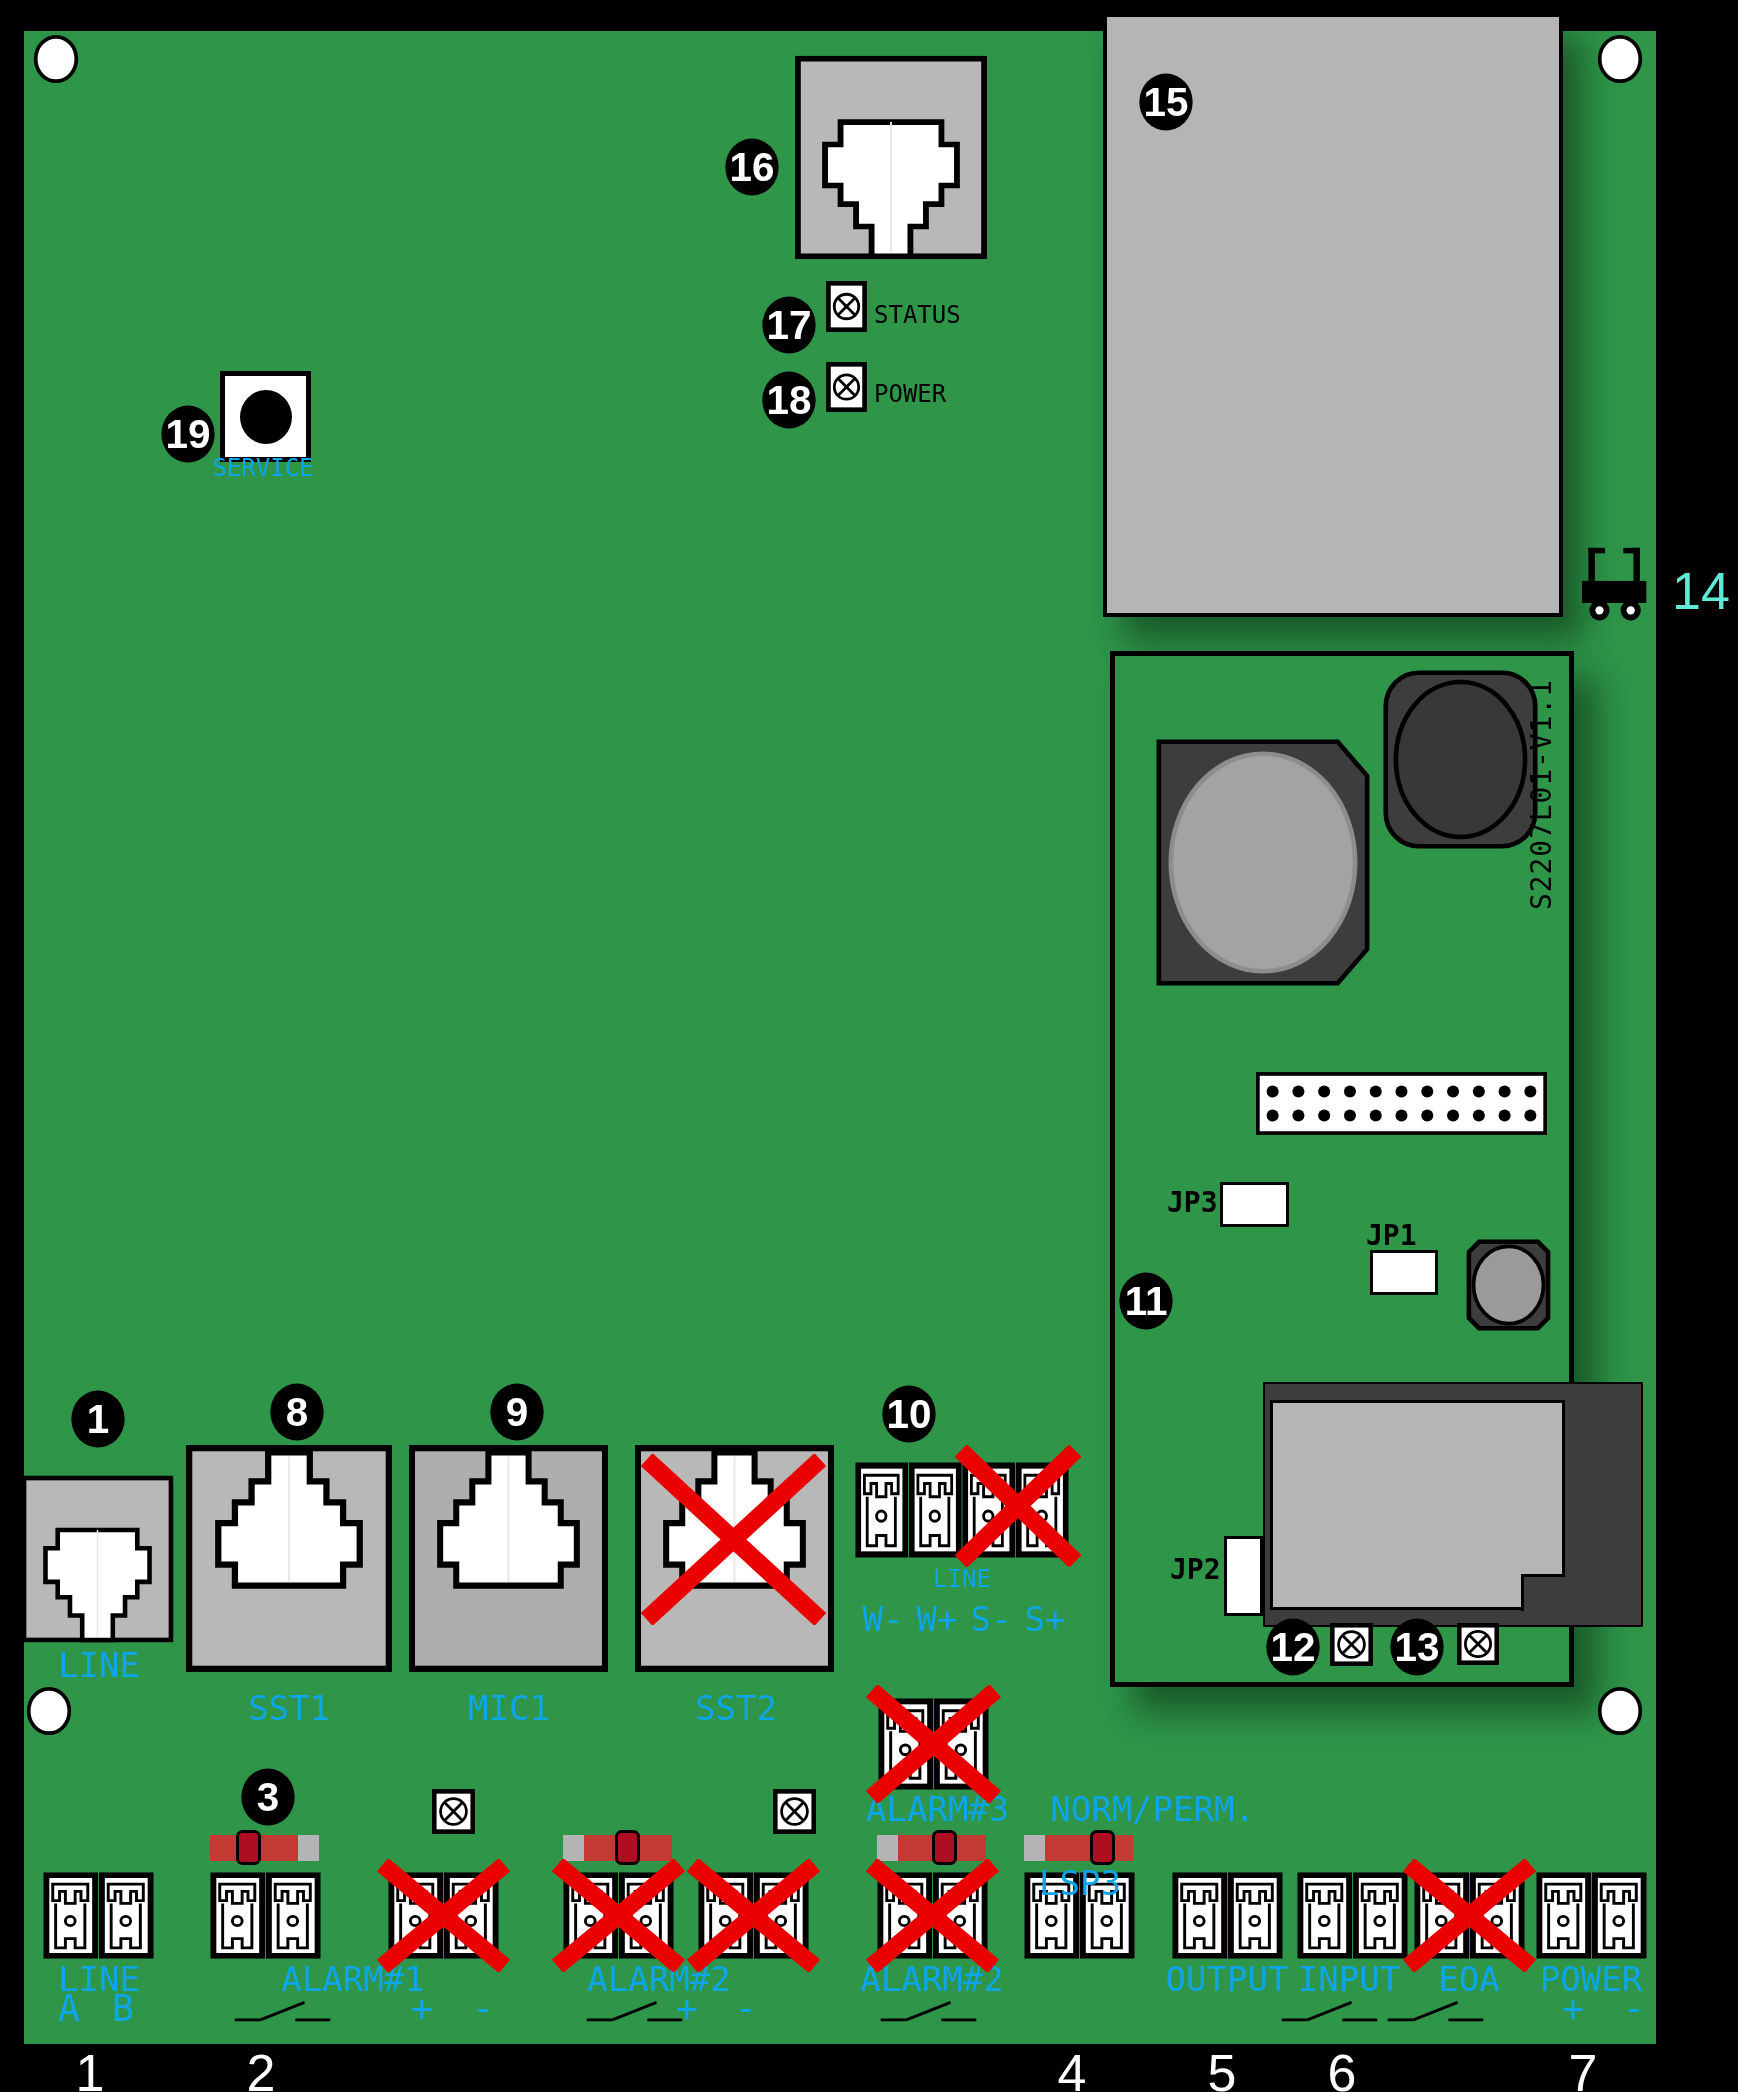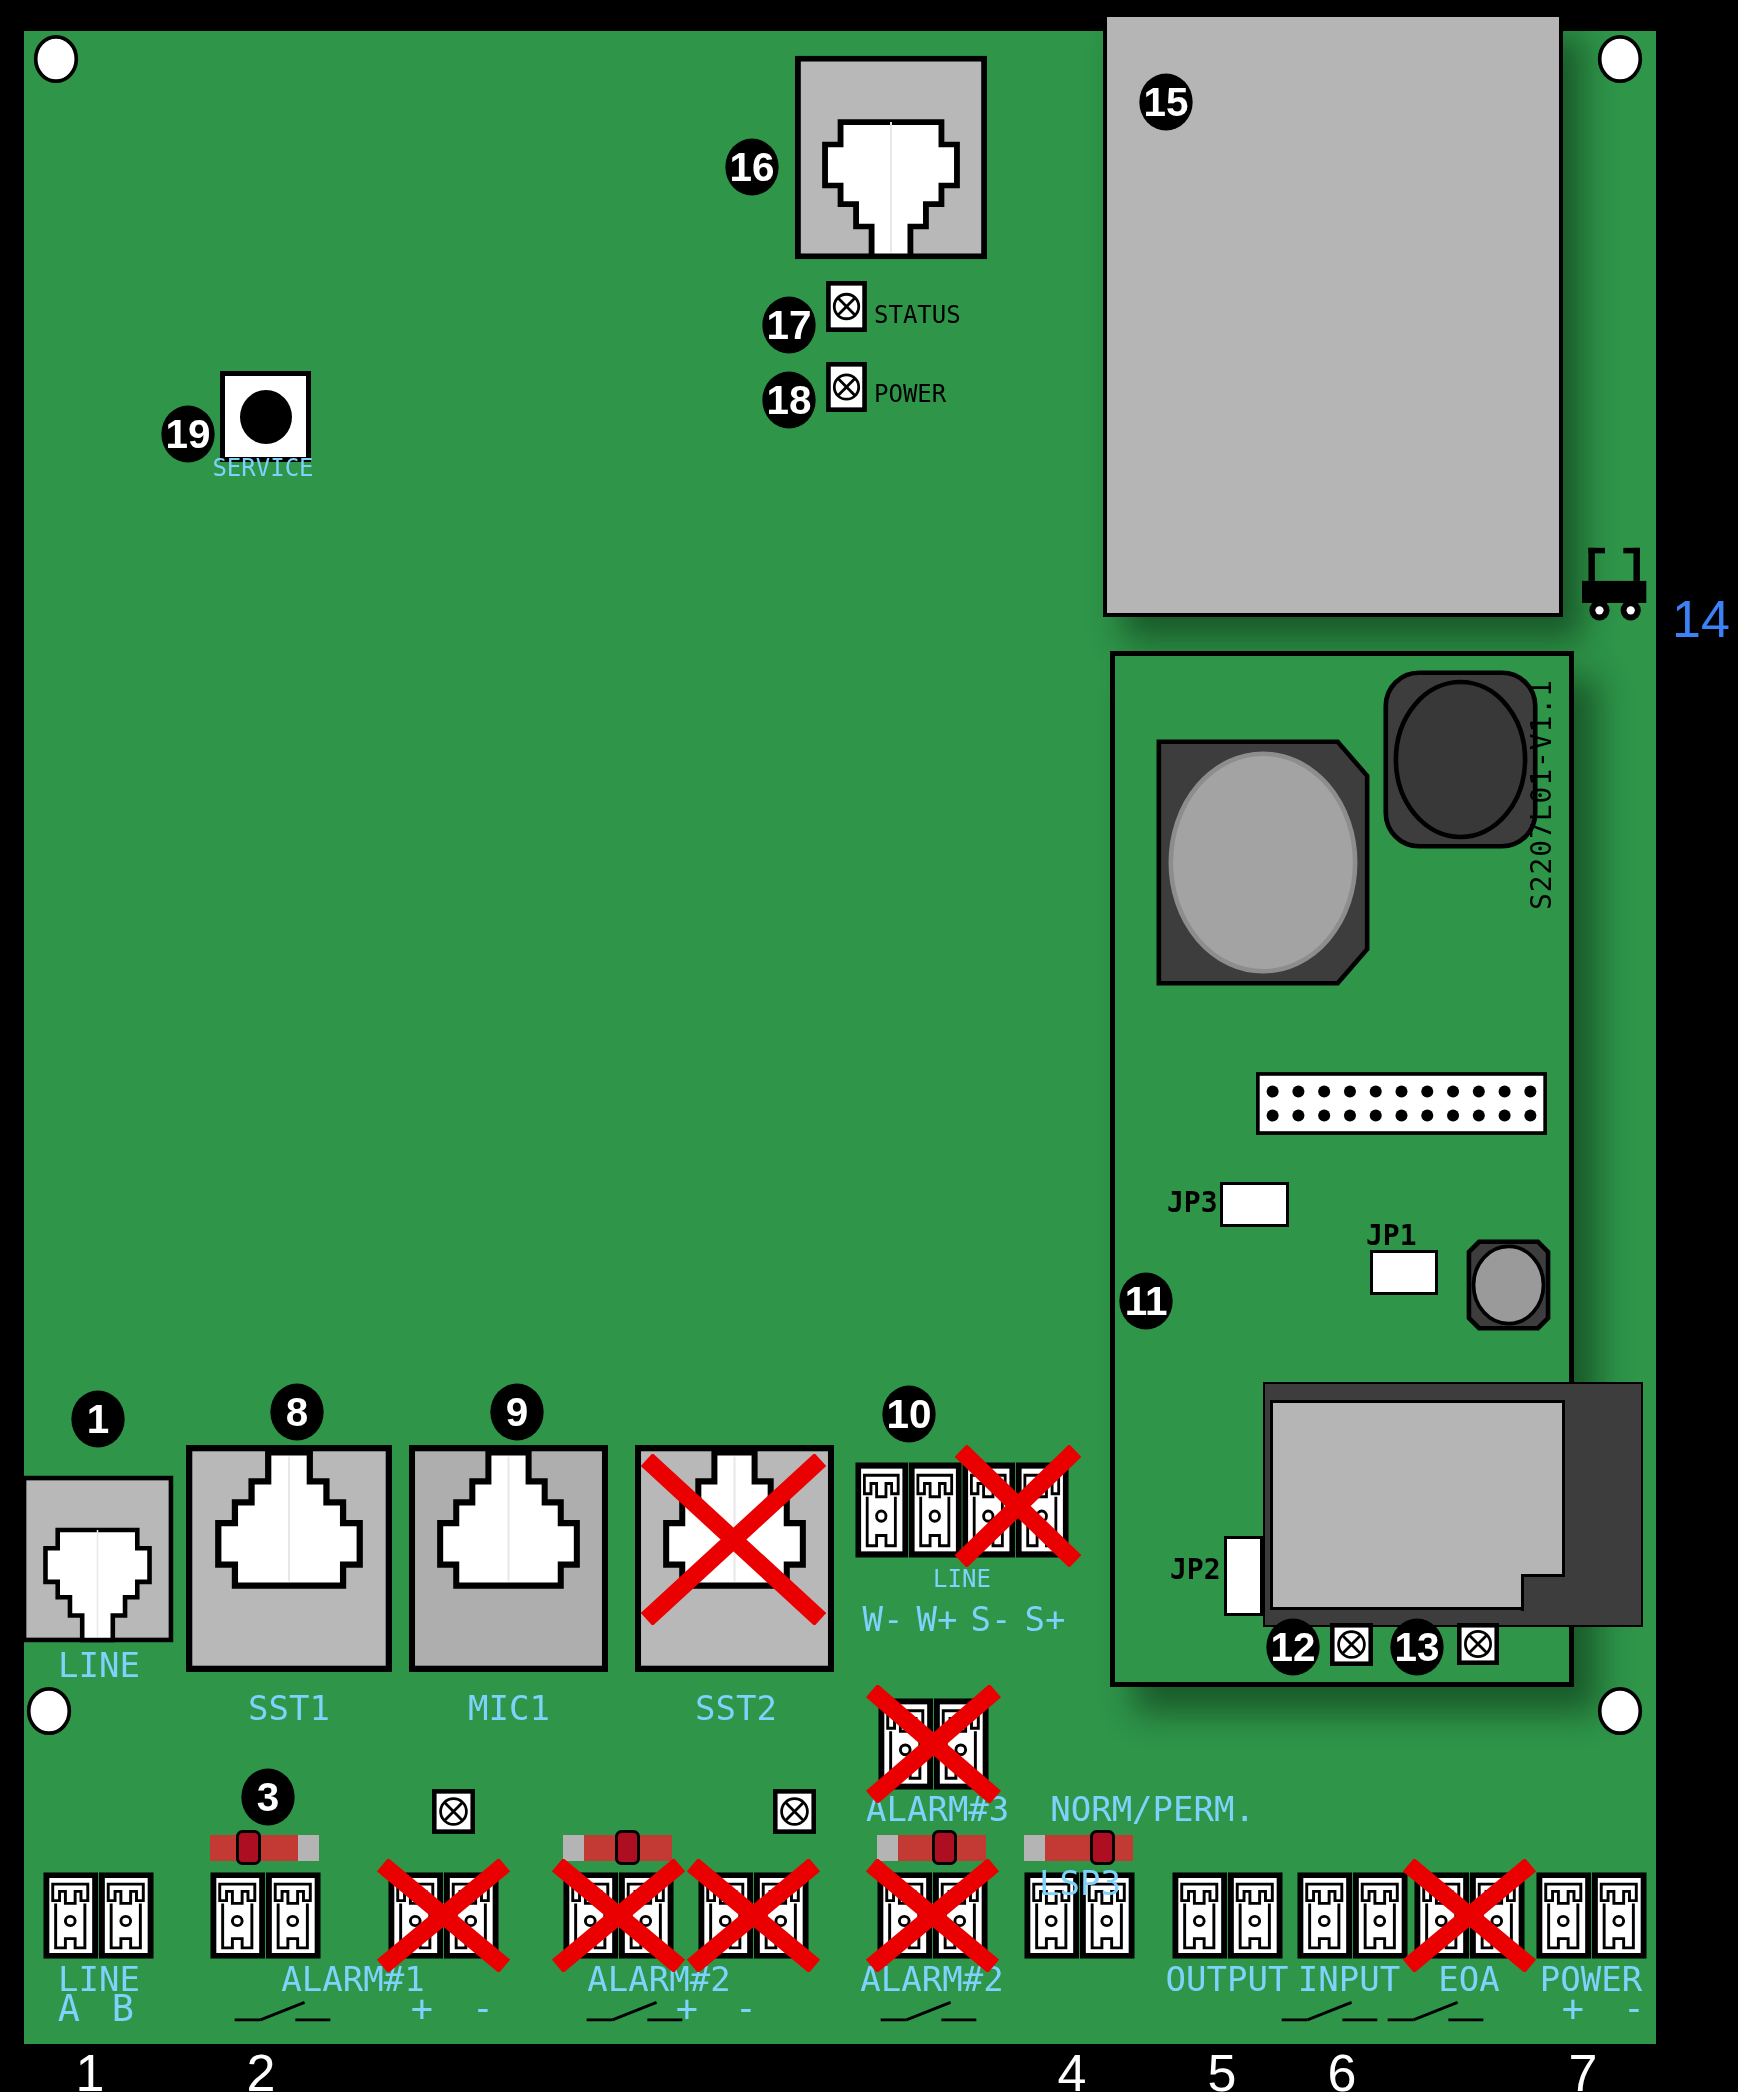--- a/index.html
+++ b/index.html
@@ -1,35 +1,35 @@
 <!DOCTYPE html>
 <html style="font-size:14.8px"><head>
 <meta charset="utf-8">
 <style>
   html,body{margin:0;padding:0;background:#000;}
   #stage{position:relative;width:1739px;height:2092px;background:#000;overflow:hidden;
          font-family:"DejaVu Sans Mono",monospace;}
   .abs{position:absolute;}
   #pcb{left:24px;top:31px;width:1632px;height:2013px;background:#2e9549;}
-  .lbl{color:#7dd3fc;white-space:pre;transform:translateX(-50%);}
+  .lbl{color:#0ea5e9;white-space:pre;transform:translateX(-50%);}
   .mono37{font-size:34px;line-height:1;}
   .mono34{font-size:24px;line-height:1;}
   .mono40{font-size:37px;line-height:1;}
   .jpLbl{font-size:28px;font-weight:bold;line-height:1;color:#000;}
   .whiteRect{background:#fff;border:3.7px solid #000;}
   #grayBox15{left:1103px;top:13px;width:452px;height:596px;background:#b5b5b5;border:4.6px solid #000;
              box-shadow:20px 24px 31px rgba(0,20,5,.45);}
   #daughter{left:1110px;top:651px;width:454px;height:1026px;background:#2e9549;border:5.5px solid #000;
             box-shadow:24px 26px 31px rgba(0,20,5,.45);}
   #boardCode{left:1525px;top:666px;width:37px;height:244px;color:#000;font-size:28px;
              writing-mode:vertical-rl;transform:rotate(180deg);letter-spacing:0.9px;}
   #serviceBtn{left:220px;top:371px;width:81px;height:81px;background:#fff;border:5.5px solid #000;
               display:flex;align-items:center;justify-content:center;}
   #serviceDot{width:52px;height:54px;background:#000;border-radius:50%;}
-  #num14{color:#3b82f6;font-family:"Liberation Sans",sans-serif;font-size:52px;line-height:1;margin-top:28px;}
+  #num14{color:#5eead4;font-family:"Liberation Sans",sans-serif;font-size:52px;line-height:1;}
   .bottomNum{color:#fff;font-family:"Liberation Sans",sans-serif;font-size:52px;line-height:1;
              transform:translateX(-50%);}
   .callout{transform:translate(-50%,-50%);}
   .dipBody{position:absolute;height:26px;background:#c23a33;}
   .dipGray{position:absolute;background:#b4b4b4;}
   .dipKnob{position:absolute;width:25px;height:35px;top:-4.6px;background:#ae0e21;border:3.7px solid #000;
            border-radius:6.5px;box-sizing:border-box;}
   svg{display:block;}
 </style>
 </head>

